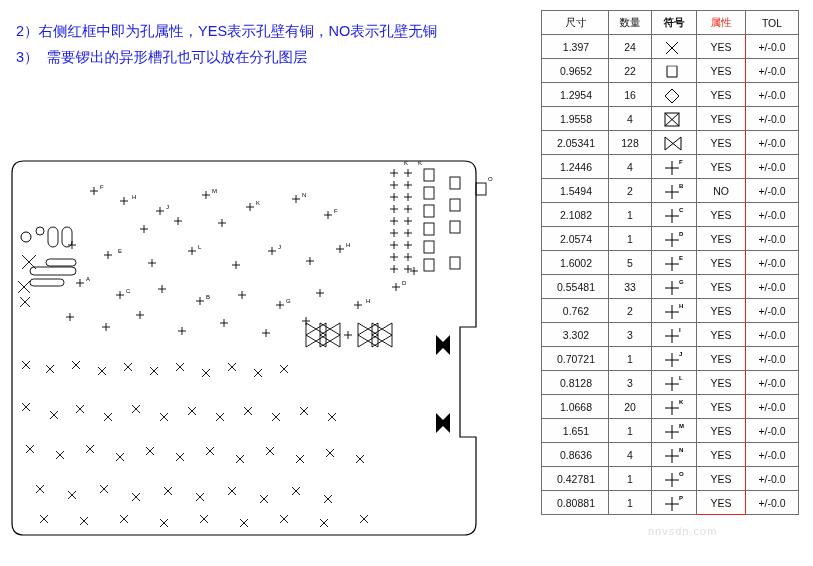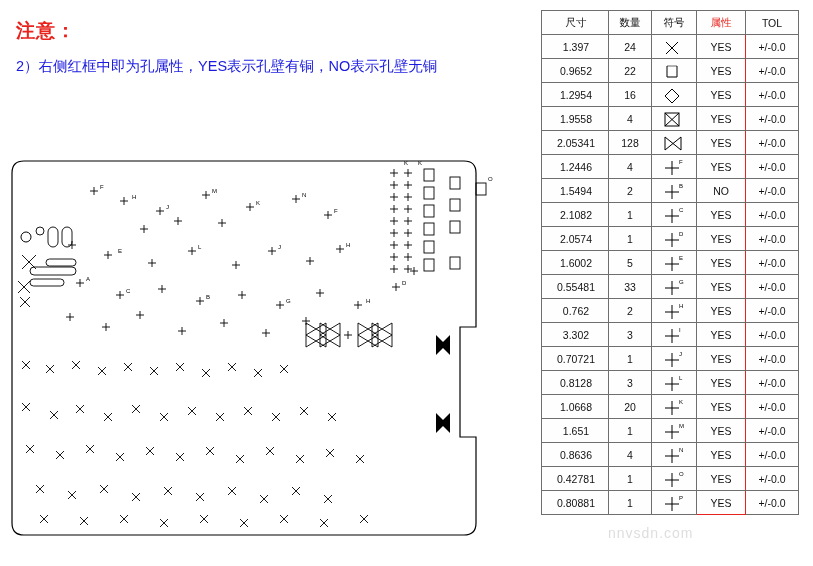--- a/index.html
+++ b/index.html
@@ -61,48 +61,48 @@
     height: 23px;
     padding: 0 3px;
     text-align: center;
     vertical-align: middle;
     background: #fefefe;
     font-weight: normal;
   }
   #hole-table th { font-size: 10.5px; }
   #hole-table .col-size   { width: 58px; text-align: center; padding-left: 5px; }
   #hole-table .col-qty    { width: 36px; }
-  #hole-table .col-sym    { width: 38px; }
+  #hole-table .col-sym    { width: 38px; font-weight: bold; }
   #hole-table .col-attr   { width: 42px; }
   #hole-table .col-tol    { width: 46px; }
   #hole-table th.col-attr { color: #e8221c; }
   #hole-table td.col-attr { border-left: 1px solid #e8221c; border-right: 1px solid #e8221c; }
   #hole-table tr.first-row td.col-attr { border-top: 1px solid #e8221c; }
   #hole-table tr.last-row td.col-attr  { border-bottom: 1px solid #e8221c; }
 
   .sym-svg { display: block; margin: 0 auto; }
 
   
   #watermark {
     position: absolute;
-    left: 608px;
+    left: 648px;
     top: 525px;
-    font-size: 14px;
+    font-size: 11px;
     color: #dedede;
     letter-spacing: 1px;
     user-select: none;
     text-align: right;
   }
 </style>
 </head>
 <body>
 
 <div id="notes">
-  <div class="note-title">注意：</div>
   <div class="note-line">2）右侧红框中即为孔属性，YES表示孔壁有铜，NO表示孔壁无铜</div>
+  <div class="note-line">3）  需要锣出的异形槽孔也可以放在分孔图层</div>
 </div>
 
 <div id="pcb-panel">
   <svg id="pcb-svg" width="496" height="396" viewBox="0 0 496 396" xmlns="http://www.w3.org/2000/svg">
 
     <path d="M 18 6 L 458 6 Q 470 6 470 18 L 470 172 L 454 172 L 454 282 L 470 282 L 470 368 Q 470 380 458 380 L 18 380 Q 6 380 6 368 L 6 18 Q 6 6 18 6 Z" fill="none" stroke="#000" stroke-width="1.2"></path>
 
     <g stroke="#000" stroke-width="0.9" fill="none">
 
       <g>

